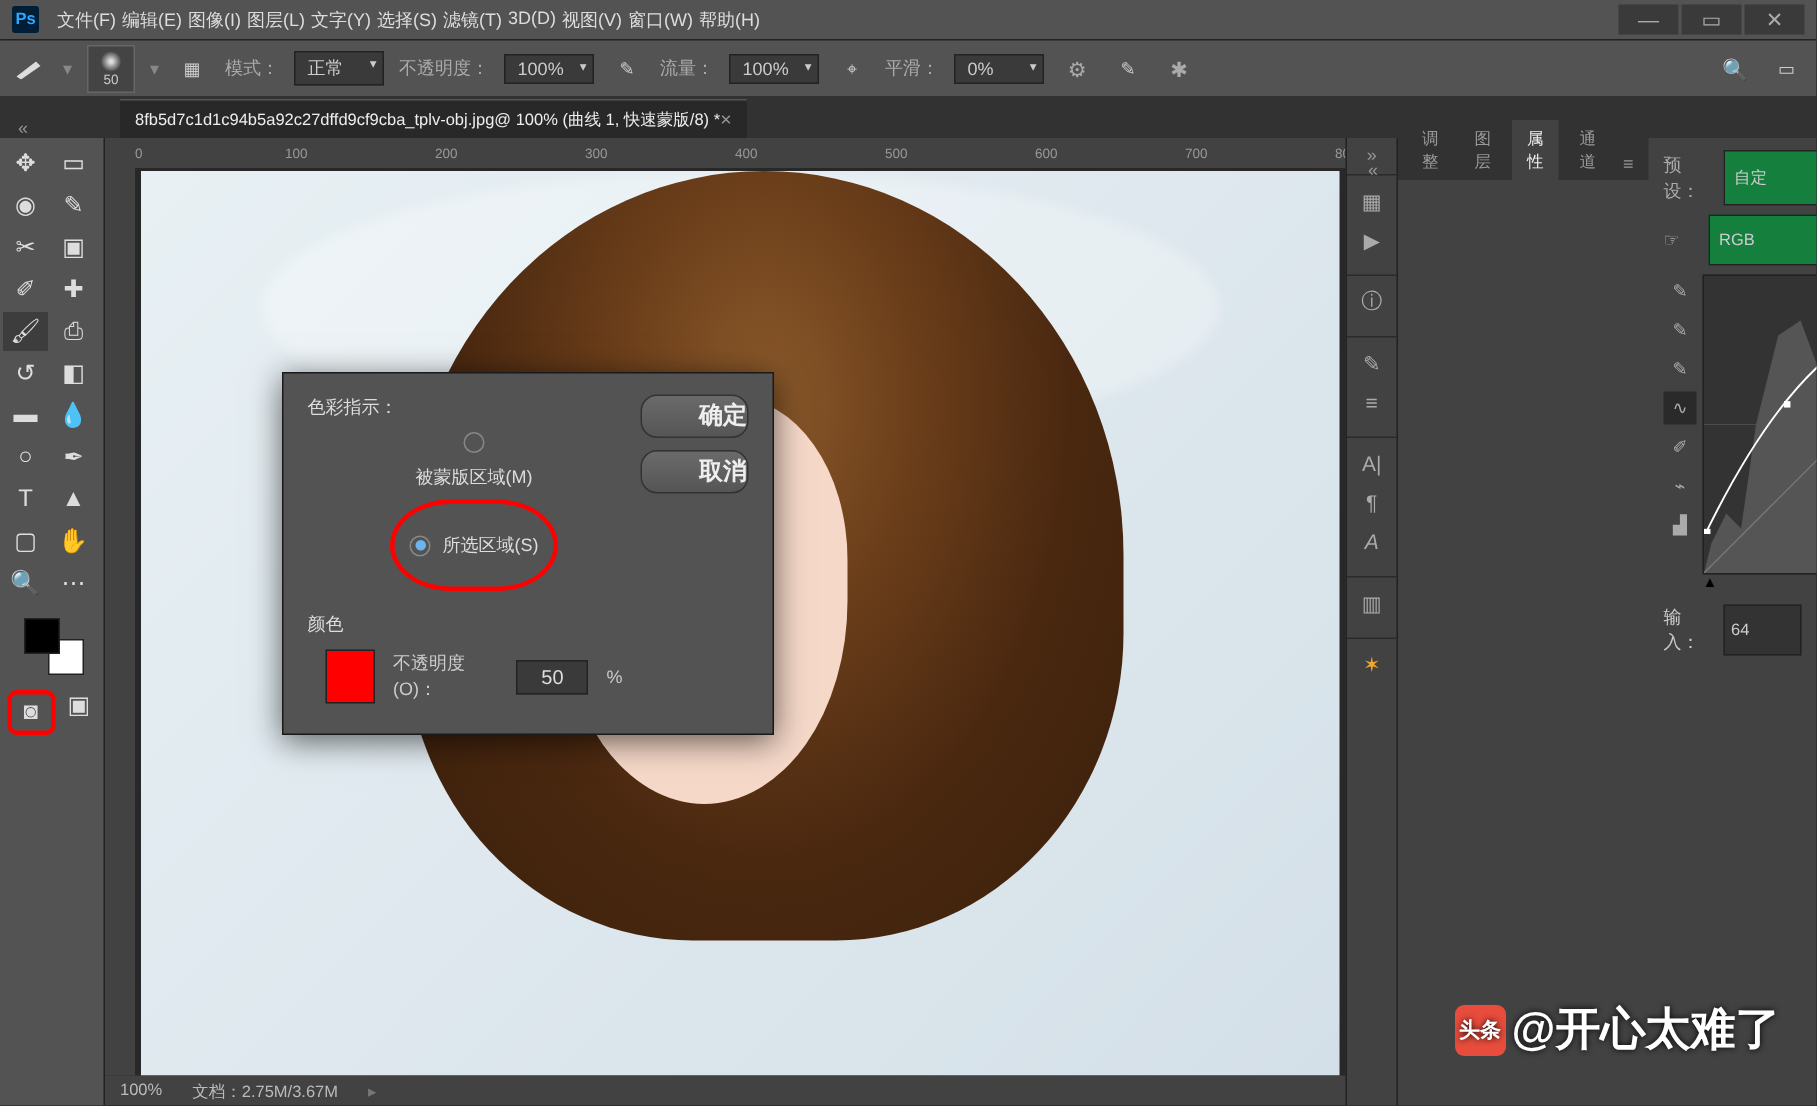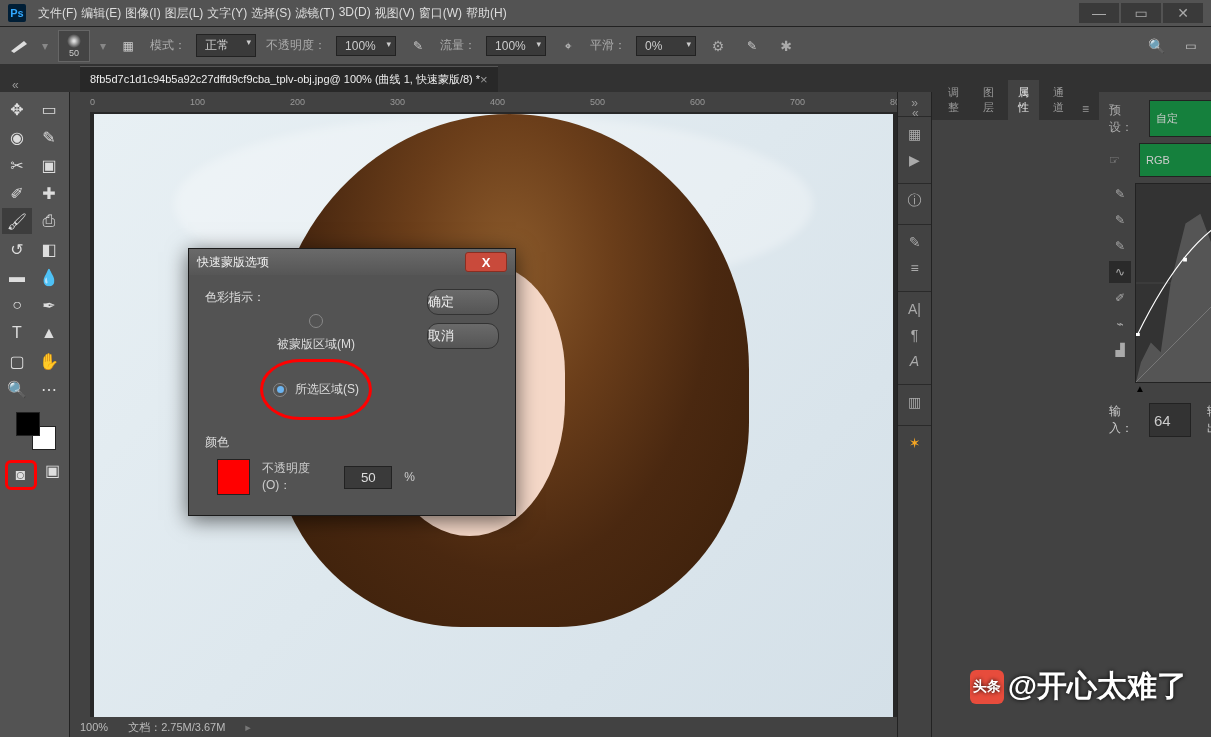--- a/index.html
+++ b/index.html
@@ -65,37 +65,37 @@
 .curves-area { display: flex; margin-top: 6px; }
 .curves-tools { width: 26px; display: flex; flex-direction: column; gap: 4px; }
 .curves-tools div { width: 22px; height: 22px; display: flex; align-items: center; justify-content: center; color: #aaa; }
 .curves-tools div.sel { background: #2a2a2a; }
 .curves-graph { flex: 1; height: 200px; background: #333; border: 1px solid #222; position: relative; }
 .curve-hist { position: absolute; bottom: 0; left: 0; right: 0; height: 100%; }
 .curve-line { position: absolute; inset: 0; }
 .curve-sliders { height: 12px; position: relative; margin-left: 26px; }
 .slider-tri { position: absolute; font-size: 10px; }
 .io-row { display: flex; gap: 16px; margin-top: 8px; justify-content: center; }
-.io-row input { width: 42px; background: #333; border: 1px solid #222; color: #ccc; padding: 2px 4px; font-size: 15px; }
+.io-row input { width: 52px; background: #333; border: 1px solid #222; color: #ccc; padding: 2px 4px; font-size: 11px; }
 .dialog { position: absolute; left: 188px; top: 248px; width: 328px; background: #535353; border: 1px solid #1a1a1a; box-shadow: 0 4px 20px rgba(0,0,0,0.6); }
 .dialog-title { height: 26px; background: linear-gradient(#6a6a6a, #565656); display: flex; align-items: center; padding: 0 8px; color: #eee; font-size: 12px; }
 .dialog-close { margin-left: auto; width: 42px; height: 20px; background: #c94a3b; border-radius: 3px; display: flex; align-items: center; justify-content: center; color: #fff; font-weight: bold; font-size: 13px; border: 1px solid #8a2e22; }
 .dialog-body { padding: 14px 16px 20px; display: flex; gap: 12px; }
 .dialog-left { flex: 1; }
 .fieldset-label { color: #ddd; margin-bottom: 8px; }
 .radio-row { display: flex; align-items: center; gap: 8px; margin: 6px 0 6px 12px; color: #ddd; flex-direction: column; }
 .radio-circle { width: 14px; height: 14px; border: 1px solid #888; border-radius: 50%; display: flex; align-items: center; justify-content: center; }
 .radio-circle.checked::after { content: ""; width: 7px; height: 7px; background: #6cb4f0; border-radius: 50%; }
 .red-circle-annot { border: 3px solid #f00; border-radius: 50%/70%; padding: 19px 10px; display: inline-flex; align-items: center; gap: 8px; }
 .color-section { margin-top: 14px; }
 .color-row { display: flex; align-items: center; gap: 12px; margin: 8px 0 0 12px; }
 .color-swatch { width: 36px; height: 36px; background: #ff0000; border: 1px solid #222; }
 .num-input { width: 48px; background: #3a3a3a; border: 1px solid #222; padding: 3px 6px; color: #ddd; text-align: center; }
 .dialog-right { width: 72px; display: flex; flex-direction: column; gap: 8px; }
-.dlg-btn { background: linear-gradient(#6a6a6a, #555); border: 1px solid #333; border-radius: 11px; padding: 3px 0; color: #eee; text-align: left; font-size: 13px; }
+.dlg-btn { background: linear-gradient(#6a6a6a, #555); border: 1px solid #333; border-radius: 11px; padding: 3px 0; color: #eee; text-align: right; font-size: 16px; font-weight: bold; }
 .watermark { position: absolute; right: 24px; bottom: 30px; font-size: 30px; color: #fff; font-weight: 600; text-shadow: 0 0 4px #000; display: flex; align-items: center; gap: 4px; }
 .wm-logo { width: 34px; height: 34px; background: #e74c3c; border-radius: 6px; display: flex; align-items: center; justify-content: center; font-size: 14px; }
 </style>
 </head>
 <body>
 
 <div class="titlebar">
   <div class="ps-logo">Ps</div>
   <div class="menu-bar">
     <span>文件(F)</span>
@@ -296,24 +296,20 @@
         <span>输入：</span>
         <input value="64" style="">
         <span>输出：</span>
         <input value="131" style="">
       </div>
     </div>
   </div>
 </div>
 
 <div class="dialog">
-  <div class="dialog-title">
-    <span>快速蒙版选项</span>
-    <div class="dialog-close">X</div>
-  </div>
   <div class="dialog-body">
     <div class="dialog-left">
       <div class="fieldset-label">色彩指示：</div>
       <div class="radio-row">
         <div class="radio-circle"></div>
         <span>被蒙版区域(M)</span>
       </div>
       <div class="radio-row">
         <span class="red-circle-annot">
           <span class="radio-circle checked"></span>

